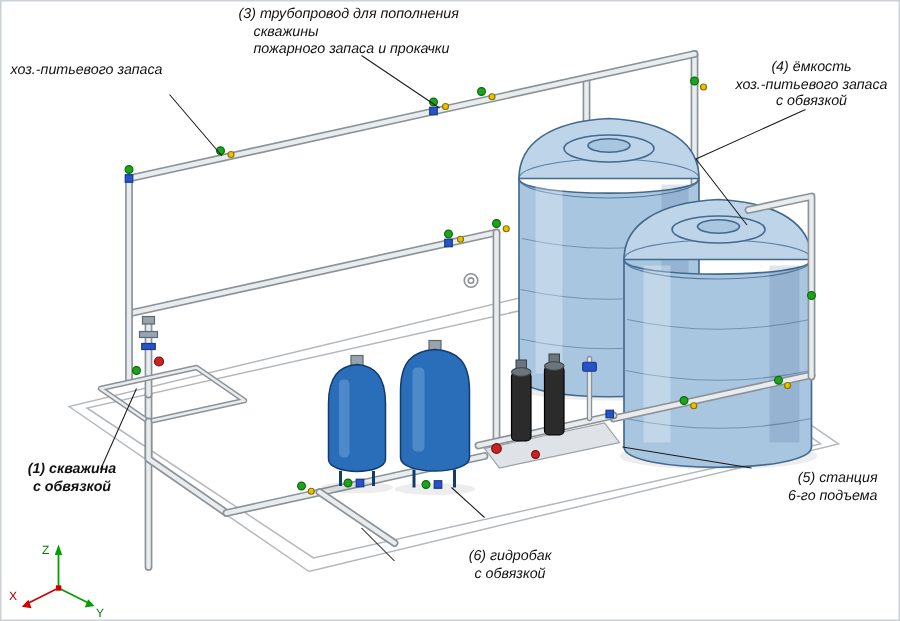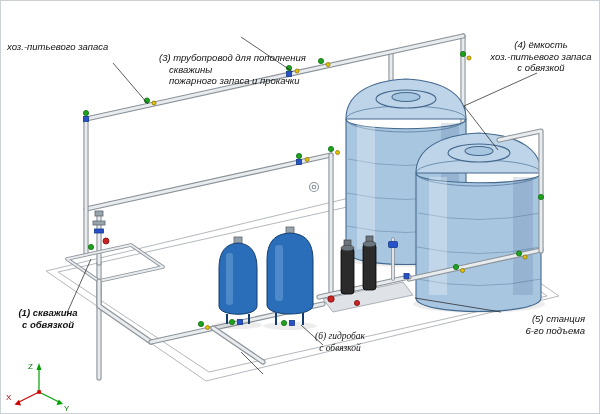--- a/index.html
+++ b/index.html
@@ -242,40 +242,40 @@
     <polygon fill="#d00000" points="13.5,403.5 20,404.5 18,398.8"></polygon>
     <line class="axl g" x1="38" y1="391" x2="58" y2="401"></line>
     <polygon fill="#00a000" points="62,403 55.5,404 57.8,398.5"></polygon>
     <rect fill="#d00000" x="36.3" y="389.2" width="3.6" height="3.6"></rect>
     <text class="ax-lbl axg" x="27" y="368">Z</text>
     <text class="ax-lbl axr" x="5" y="399">X</text>
     <text class="ax-lbl axg" x="63" y="410">Y</text>
   </g>
 </svg>
 
-  <div class="callout indent" style="left:158px;top:3px;width:200px;margin-top:48px;">
+  <div class="callout indent" style="left:158px;top:3px;width:200px;">
     <span>(3) трубопровод для пополнения</span>
     <span>скважины</span>
     <span>пожарного запаса и прокачки</span>
   </div>
   <div class="callout indent" style="left:6px;top:40px;width:170px;">
     <span>хоз.-питьевого запаса</span>
   </div>
   <div class="callout center" style="right:2px;top:38px;width:112px;">
     <span>(4) ёмкость</span>
     <span>хоз.-питьевого запаса</span>
     <span>с обвязкой</span>
   </div>
   <div class="callout center" style="left:5px;top:306px;width:84px;font-weight:bold;">
     <span>(1) скважина</span>
     <span>с обвязкой</span>
   </div>
   <div class="callout center" style="left:484px;top:312px;width:100px;text-align:right;">
     <span>(5) станция</span>
     <span>6-го подъема</span>
   </div>
-  <div class="callout center" style="left:294px;top:330px;width:90px;font-family:Liberation Serif, serif;">
+  <div class="callout center" style="left:294px;top:364px;width:90px;">
     <span>(6) гидробак</span>
     <span>с обвязкой</span>
   </div>
   <div class="callout" style="left:232px;top:375px;width:180px;">
   </div>
 </div>
 
 </body></html>

